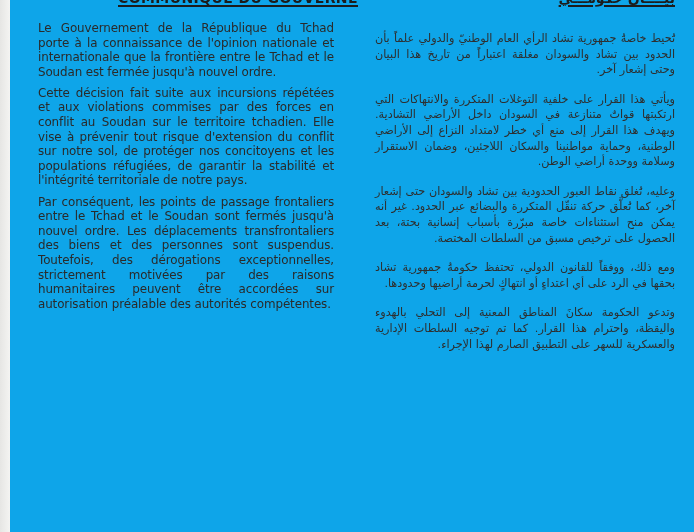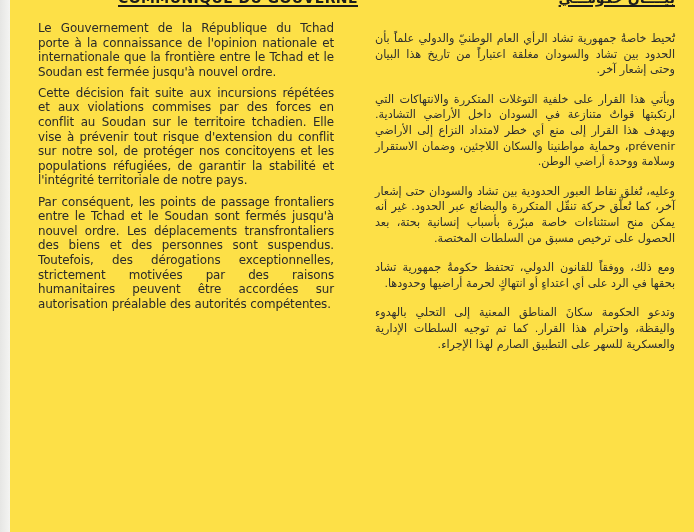--- a/index.html
+++ b/index.html
@@ -2,21 +2,21 @@
 <html><head>
   <meta charset="utf-8">
   <style>
     * { margin: 0; padding: 0; box-sizing: border-box; }
     html, body {
       width: 694px; height: 532px; overflow: hidden;
       background: #f4f4f2;
     }
     .page {
       position: relative; width: 694px; height: 532px; overflow: hidden;
-      background: #fde047;
+      background: #0ea5e9;
     }
     .left-edge {
       position: absolute; left: 0; top: 0; width: 10px; height: 532px;
       background: linear-gradient(to right, #e6e6e4, #f4f4f2);
     }
     .col-fr {
       position: absolute; left: 38px; top: -10px; width: 296px;
       font-family: "DejaVu Sans", sans-serif;
       font-size: 11.9px; line-height: 14.6px; color: #2a2a2a;
       text-align: justify; letter-spacing: -0.1px;
@@ -58,18 +58,18 @@
   <div class="col-fr">
     <span class="title-fr">COMMUNIQUÉ DU GOUVERNEMENT</span>
     <p class="first">Le Gouvernement de la République du Tchad porte à la connaissance de l'opinion nationale et internationale que la frontière entre le Tchad et le Soudan est fermée jusqu'à nouvel ordre.</p>
     <p>Cette décision fait suite aux incursions répétées et aux violations commises par des forces en conflit au Soudan sur le territoire tchadien. Elle vise à prévenir tout risque d'extension du conflit sur notre sol, de protéger nos concitoyens et les populations réfugiées, de garantir la stabilité et l'intégrité territoriale de notre pays.</p>
     <p>Par conséquent, les points de passage frontaliers entre le Tchad et le Soudan sont fermés jusqu'à nouvel ordre. Les déplacements transfrontaliers des biens et des personnes sont suspendus. Toutefois, des dérogations exceptionnelles, strictement motivées par des raisons humanitaires peuvent être accordées sur autorisation préalable des autorités compétentes.</p>
   </div>
 
   <div class="col-ar">
     <span class="title-ar">بيــــان حكومـــي</span>
     <p class="first">تُحيط خاصةُ جمهورية تشاد الرأي العام الوطنيّ والدولي علماً بأن الحدود بين تشاد والسودان مغلقة اعتباراً من تاريخ هذا البيان وحتى إشعار آخر.</p>
-    <p>ويأتي هذا القرار على خلفية التوغلات المتكررة والانتهاكات التي ارتكبتها قواتٌ متنازعة في السودان داخل الأراضي التشادية. ويهدف هذا القرار إلى منع أي خطر لامتداد النزاع إلى الأراضي prévenir، وحماية مواطنينا والسكان اللاجئين، وضمان الاستقرار وسلامة ووحدة أراضي الوطن.</p>
+    <p>ويأتي هذا القرار على خلفية التوغلات المتكررة والانتهاكات التي ارتكبتها قواتٌ متنازعة في السودان داخل الأراضي التشادية. ويهدف هذا القرار إلى منع أي خطر لامتداد النزاع إلى الأراضي الوطنية، وحماية مواطنينا والسكان اللاجئين، وضمان الاستقرار وسلامة ووحدة أراضي الوطن.</p>
     <p>وعليه، تُغلق نقاط العبور الحدودية بين تشاد والسودان حتى إشعار آخر، كما تُعلَّق حركة تنقّل المتكررة والبضائع عبر الحدود. غير أنه يمكن منح استثناءات خاصة مبرّرة بأسباب إنسانية بحتة، بعد الحصول على ترخيص مسبق من السلطات المختصة.</p>
     <p class="gap">ومع ذلك، ووفقاً للقانون الدولي، تحتفظ حكومةُ جمهورية تشاد بحقها في الرد على أي اعتداءٍ أو انتهاكٍ لحرمة أراضيها وحدودها.</p>
     <p class="gap">وتدعو الحكومة سكانَ المناطق المعنية إلى التحلي بالهدوء واليقظة، واحترام هذا القرار. كما تم توجيه السلطات الإدارية والعسكرية للسهر على التطبيق الصارم لهذا الإجراء.</p>
   </div>
 </div>
 
 </body></html>

